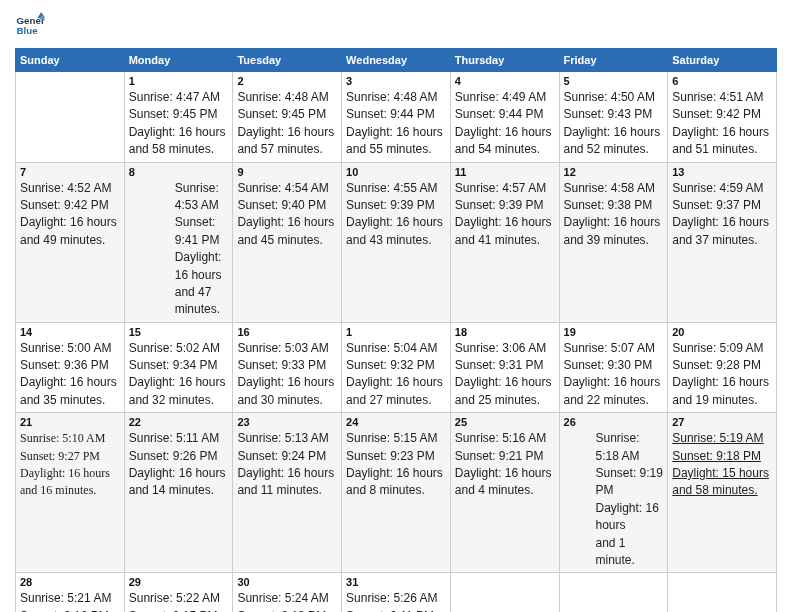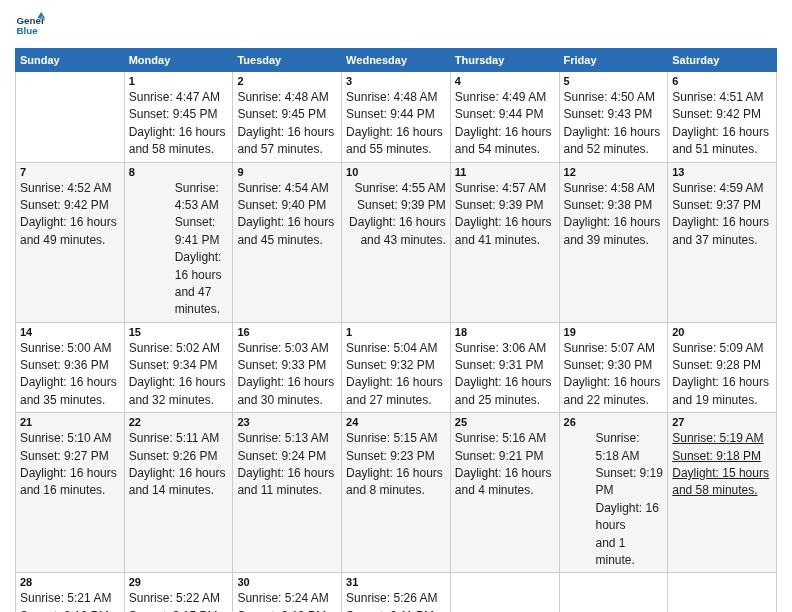--- a/index.html
+++ b/index.html
@@ -183,21 +183,21 @@
           </td>
           <td>
             <span class="day-num">9</span>
             <div class="day-info" style="white-space: pre-line;">Sunrise: 4:54 AM
 Sunset: 9:40 PM
 Daylight: 16 hours
 and 45 minutes.</div>
           </td>
           <td>
             <span class="day-num">10</span>
-            <div class="day-info" style="white-space: pre-line; text-align: right;">Sunrise: 4:55 AM
+            <div class="day-info" style="white-space: pre-line;">Sunrise: 4:55 AM
 Sunset: 9:39 PM
 Daylight: 16 hours
 and 43 minutes.</div>
           </td>
           <td>
             <span class="day-num">11</span>
             <div class="day-info" style="white-space: pre-line;">Sunrise: 4:57 AM
 Sunset: 9:39 PM
 Daylight: 16 hours
 and 41 minutes.</div>
@@ -264,21 +264,21 @@
             <span class="day-num">20</span>
             <div class="day-info" style="white-space: pre-line;">Sunrise: 5:09 AM
 Sunset: 9:28 PM
 Daylight: 16 hours
 and 19 minutes.</div>
           </td>
         </tr>
         <tr>
           <td>
             <span class="day-num">21</span>
-            <div class="day-info" style="white-space: pre-line;">Sunrise: 5:10 AM
+            <div class="day-info" style="white-space: pre-line; font-family: Liberation Serif, serif;">Sunrise: 5:10 AM
 Sunset: 9:27 PM
 Daylight: 16 hours
 and 16 minutes.</div>
           </td>
           <td>
             <span class="day-num">22</span>
             <div class="day-info" style="white-space: pre-line;">Sunrise: 5:11 AM
 Sunset: 9:26 PM
 Daylight: 16 hours
 and 14 minutes.</div>

